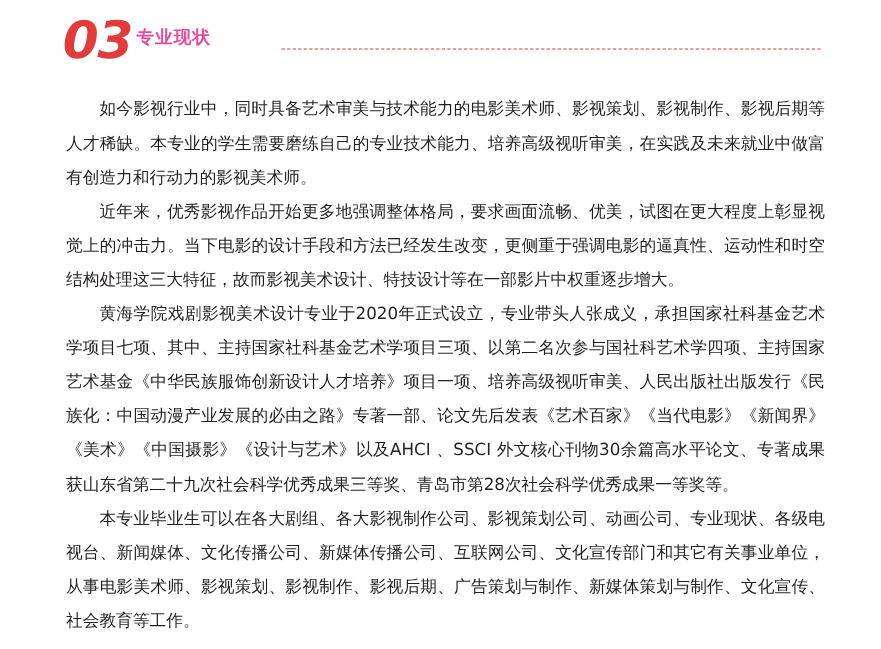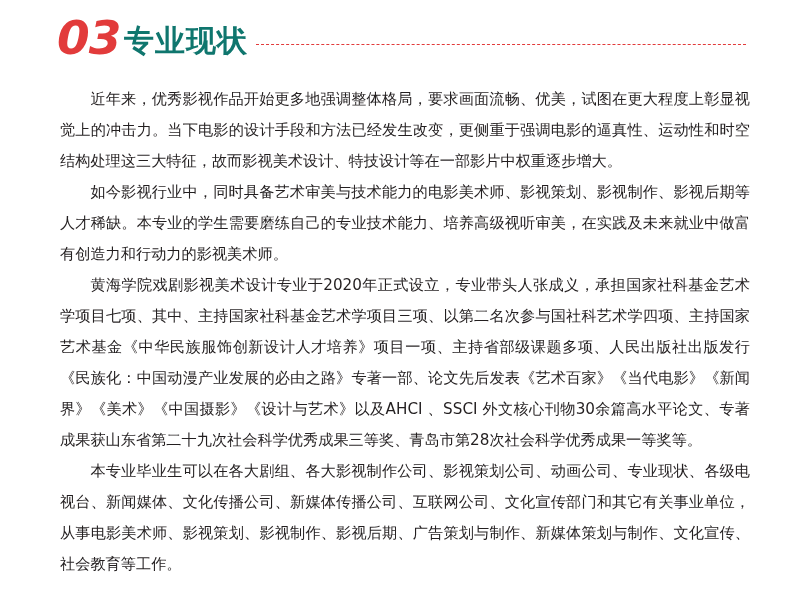--- a/index.html
+++ b/index.html
@@ -37,23 +37,23 @@
     font-style: italic;
     color: #e23b3b;
     letter-spacing: -1px;
     line-height: 1;
   }
   .header-title {
     position: absolute;
     left: 124px;
     top: 26px;
     font-family: "DejaVu Sans", sans-serif;
-    font-size: 30px;
+    font-size: 16px;
     font-weight: bold;
-    color: #0f766e;
+    color: #ec4899;
     letter-spacing: 1px;
     line-height: 1;
   }
   .header-rule {
     position: absolute;
     left: 256px;
     top: 44px;
     width: 490px;
     height: 0;
     border-top: 1.5px dashed #e23b3b;
@@ -85,19 +85,19 @@
 
 <div class="page">
 
   <div class="header">
     <div class="header-number">03</div>
     <div class="header-title">专业现状</div>
     <div class="header-rule"></div>
   </div>
 
   <div class="content">
+    <p class="para">如今影视行业中，同时具备艺术审美与技术能力的电影美术师、影视策划、影视制作、影视后期等人才稀缺。本专业的学生需要磨练自己的专业技术能力、培养高级视听审美，在实践及未来就业中做富有创造力和行动力的影视美术师。</p>
     <p class="para">近年来，优秀影视作品开始更多地强调整体格局，要求画面流畅、优美，试图在更大程度上彰显视觉上的冲击力。当下电影的设计手段和方法已经发生改变，更侧重于强调电影的逼真性、运动性和时空结构处理这三大特征，故而影视美术设计、特技设计等在一部影片中权重逐步增大。</p>
-    <p class="para">如今影视行业中，同时具备艺术审美与技术能力的电影美术师、影视策划、影视制作、影视后期等人才稀缺。本专业的学生需要磨练自己的专业技术能力、培养高级视听审美，在实践及未来就业中做富有创造力和行动力的影视美术师。</p>
-    <p class="para">黄海学院戏剧影视美术设计专业于2020年正式设立，专业带头人张成义，承担国家社科基金艺术学项目七项、其中、主持国家社科基金艺术学项目三项、以第二名次参与国社科艺术学四项、主持国家艺术基金《中华民族服饰创新设计人才培养》项目一项、主持省部级课题多项、人民出版社出版发行《民族化：中国动漫产业发展的必由之路》专著一部、论文先后发表《艺术百家》《当代电影》《新闻界》《美术》《中国摄影》《设计与艺术》以及AHCI 、SSCI  外文核心刊物30余篇高水平论文、专著成果获山东省第二十九次社会科学优秀成果三等奖、青岛市第28次社会科学优秀成果一等奖等。</p>
+    <p class="para">黄海学院戏剧影视美术设计专业于2020年正式设立，专业带头人张成义，承担国家社科基金艺术学项目七项、其中、主持国家社科基金艺术学项目三项、以第二名次参与国社科艺术学四项、主持国家艺术基金《中华民族服饰创新设计人才培养》项目一项、培养高级视听审美、人民出版社出版发行《民族化：中国动漫产业发展的必由之路》专著一部、论文先后发表《艺术百家》《当代电影》《新闻界》《美术》《中国摄影》《设计与艺术》以及AHCI 、SSCI  外文核心刊物30余篇高水平论文、专著成果获山东省第二十九次社会科学优秀成果三等奖、青岛市第28次社会科学优秀成果一等奖等。</p>
     <p class="para">本专业毕业生可以在各大剧组、各大影视制作公司、影视策划公司、动画公司、专业现状、各级电视台、新闻媒体、文化传播公司、新媒体传播公司、互联网公司、文化宣传部门和其它有关事业单位，从事电影美术师、影视策划、影视制作、影视后期、广告策划与制作、新媒体策划与制作、文化宣传、社会教育等工作。</p>
   </div>
 
 </div>
 
 </body></html>

